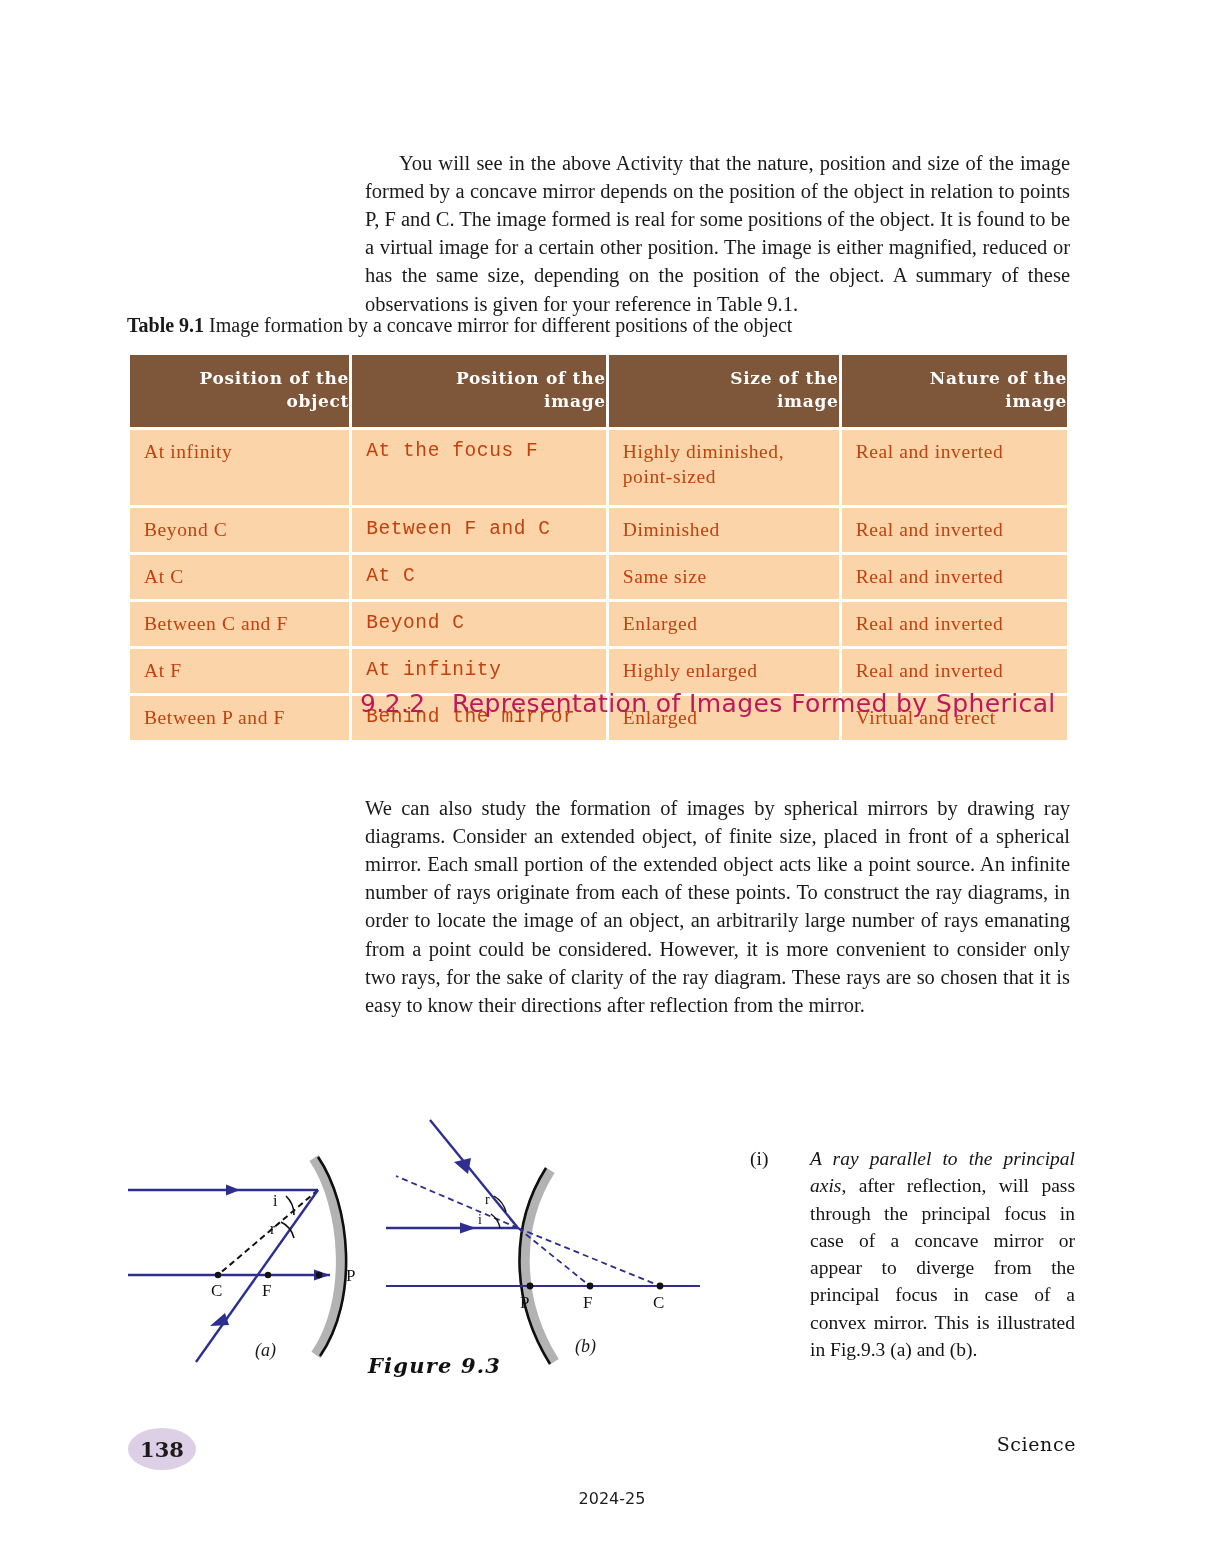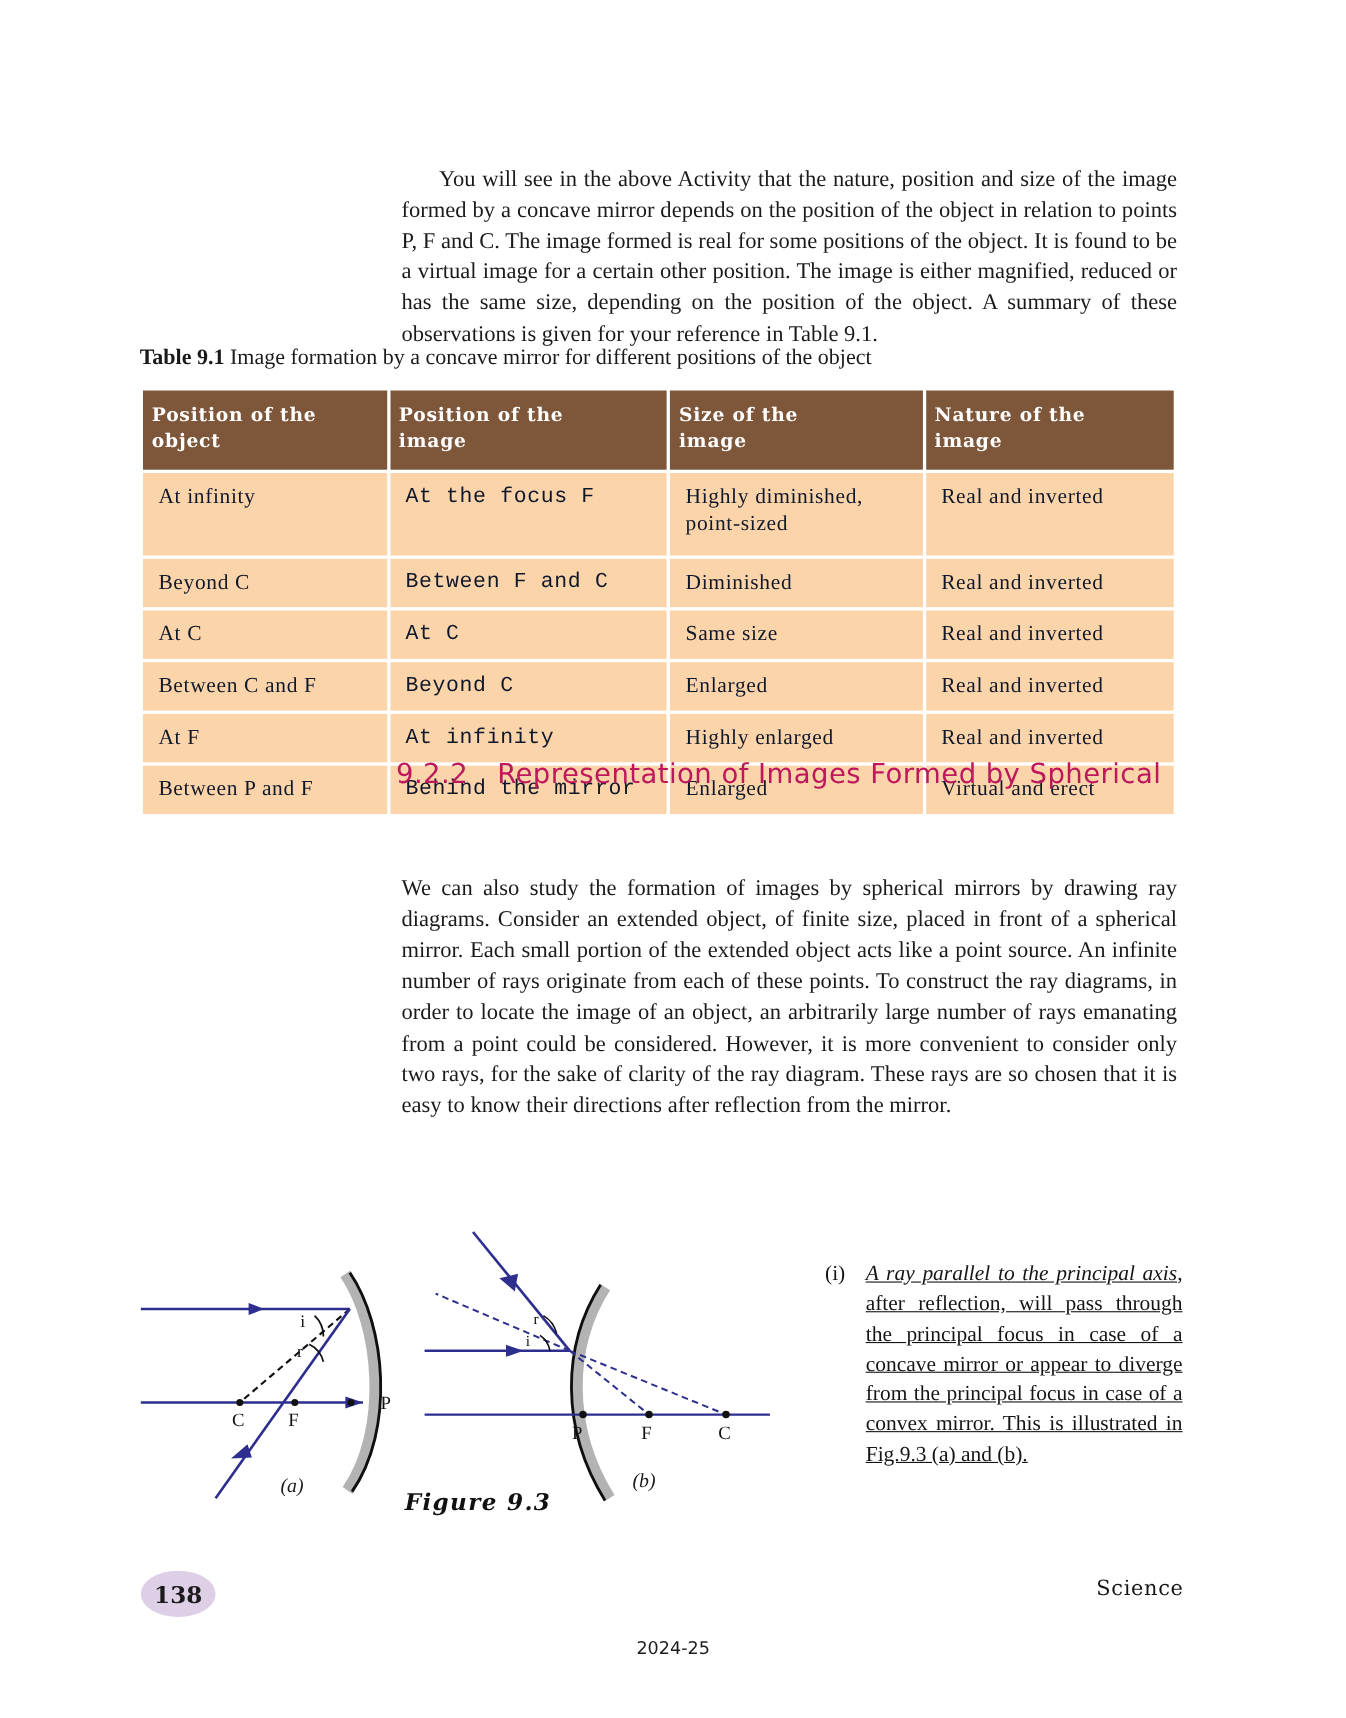--- a/index.html
+++ b/index.html
@@ -56,28 +56,28 @@
     background: #ffffff;
   }
   .tbl th {
     background: #7e5639;
     color: #ffffff;
     font-family: "DejaVu Serif", serif;
     font-weight: bold;
     font-size: 17px;
     line-height: 23px;
     letter-spacing: 0.7px;
-    text-align: left;
-    padding: 12px 20px 14px 8px;
+    text-align: right;
+    padding: 12px 0 14px 8px;
     vertical-align: top;
     height: 40px;
   }
   .tbl td {
     background: #fbd4aa;
-    color: #0f172a;
+    color: #c2410c;
     font-size: 19.5px;
     line-height: 25px;
     letter-spacing: 0.6px;
     padding: 9px 6px 10px 14px;
     vertical-align: top;
   }
   .tbl td.tall { padding-bottom: 16px; }
   .col1 { width: 222px; }
   .col2 { width: 258px; font-family: Liberation Mono, monospace; }
   .col3 { width: 230px; }
@@ -128,23 +128,22 @@
     color: #141414;
   }
   .sidenote .marker {
     position: absolute;
     left: 0;
     top: 0;
     width: 40px;
   }
   .sidenote .stext {
     display: block;
-    margin-left: 37px;
+    margin-left: 60px;
     text-align: justify;
-    text-decoration: underline;
   }
   .sidenote i { font-style: italic; }
 
   
   .fig-wrap { position: absolute; }
   #fig-a { left: 118px; top: 1150px; }
   #fig-b { left: 378px; top: 1118px; }
 
   .fig-label {
     position: absolute;

